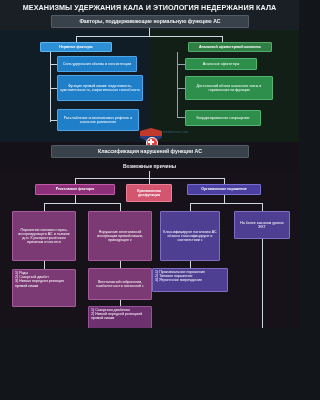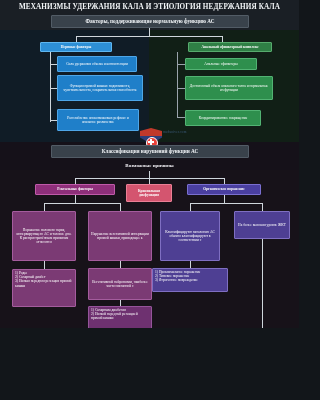--- a/index.html
+++ b/index.html
@@ -4,21 +4,21 @@
 <style>
   html,body{margin:0;padding:0;}
   body{
     width:299px;height:400px;
     background:#12161a;
     font-family:"Liberation Sans", sans-serif;
     color:#e8eef2;
     overflow:hidden;
     position:relative;
   }
-  .page{position:relative;width:299px;height:328px;overflow:hidden;font-family:Liberation Serif, serif;}
+  .page{position:relative;width:299px;height:328px;overflow:hidden;}
 
   
   .band-top{position:absolute;left:0;top:0;width:299px;height:142px;background:#1a1f25;}
   .band-blue{position:absolute;left:0;top:30px;width:150px;height:112px;background:#101c26;}
   .band-green{position:absolute;left:149px;top:30px;width:150px;height:112px;background:#111f16;}
   .band-bottom{position:absolute;left:0;top:142px;width:299px;height:258px;background:#151119;}
   .band-bottom2{position:absolute;left:0;top:170px;width:299px;height:230px;background:#171219;}
 
   .title{
     position:absolute;left:0;top:3px;width:299px;

